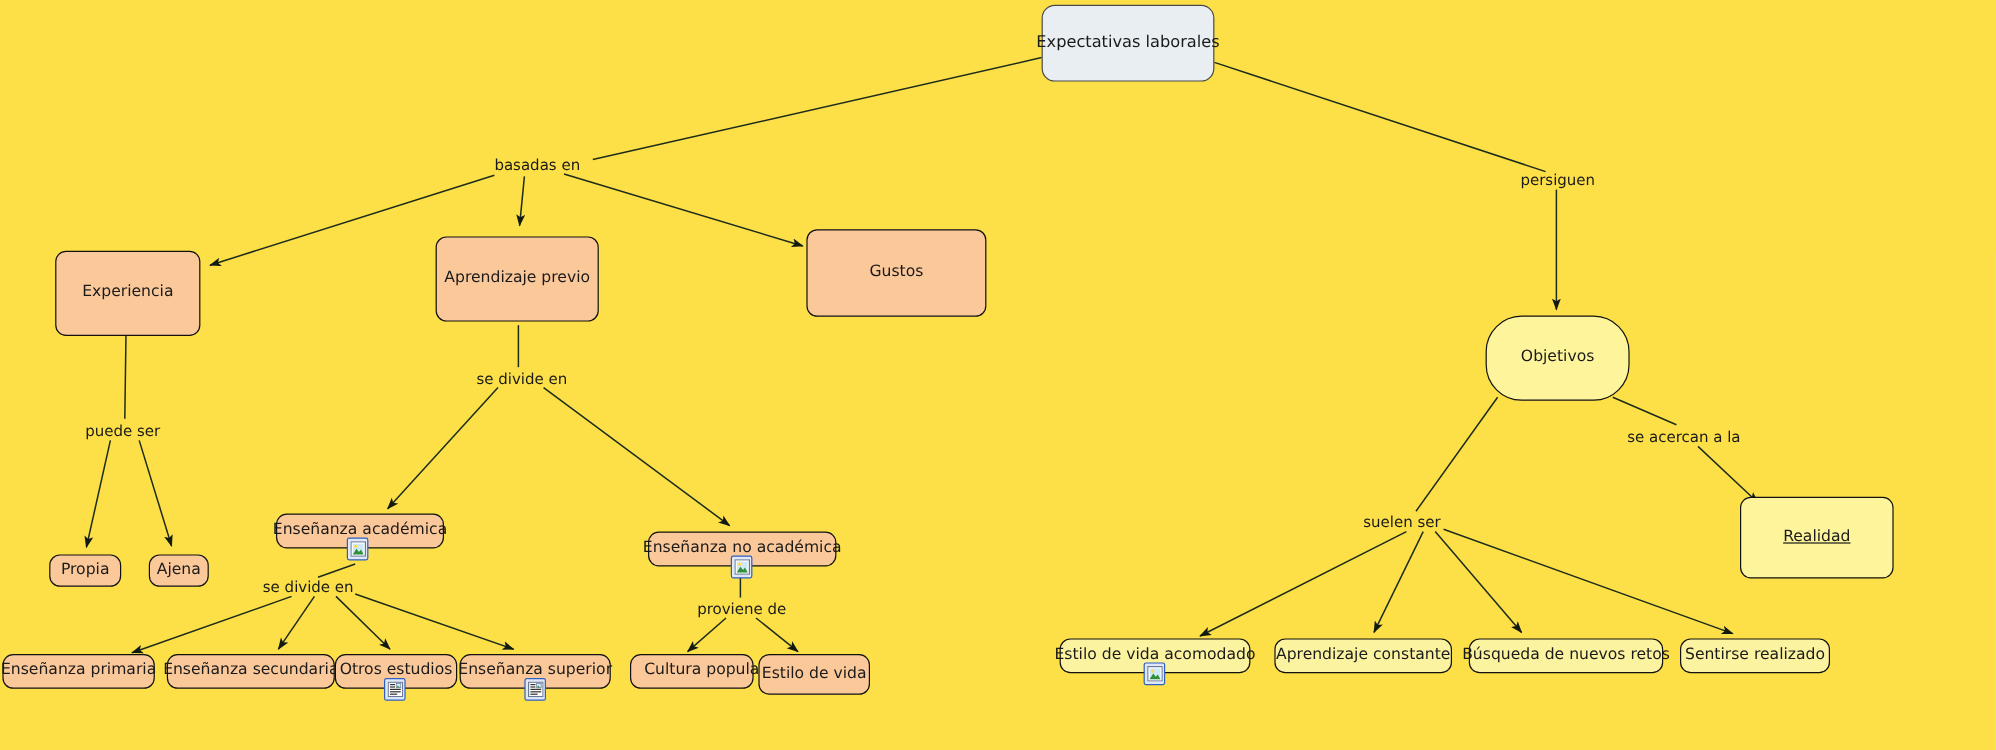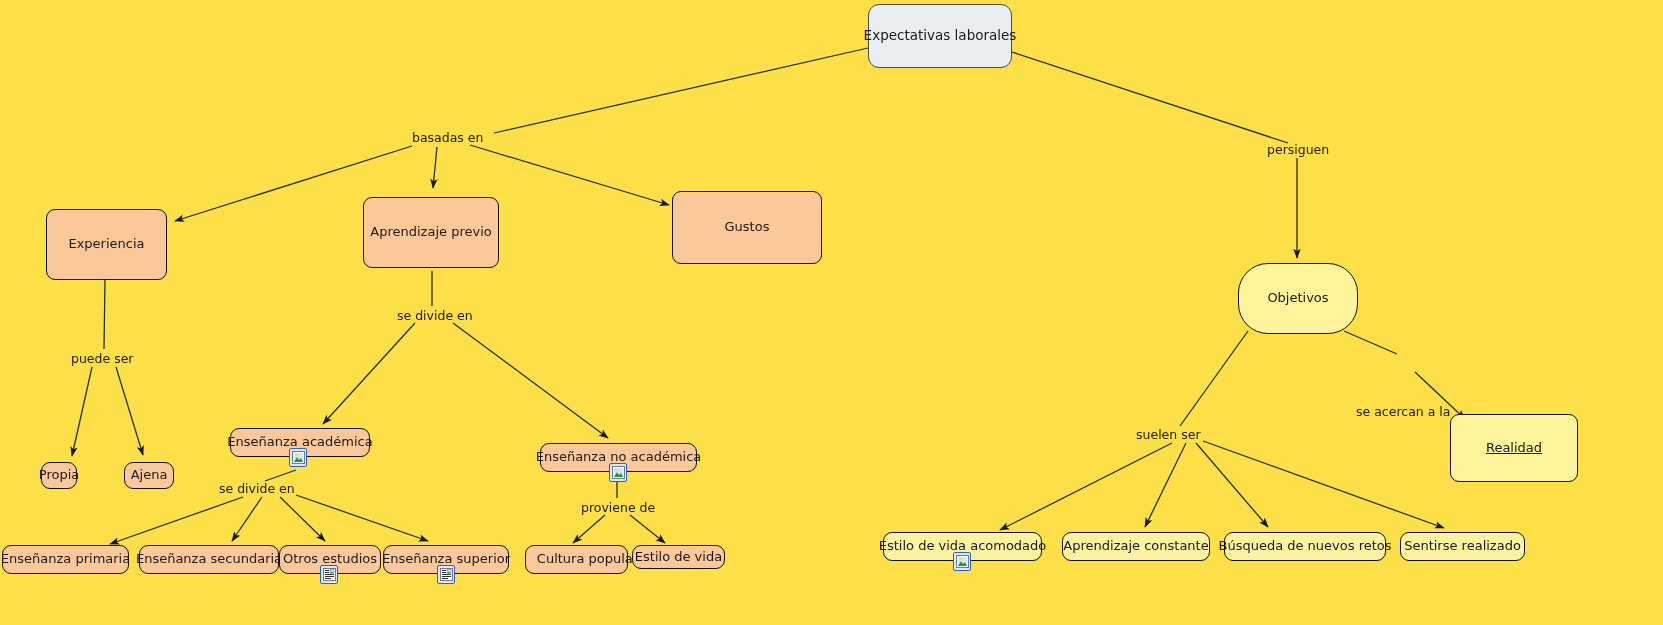--- a/index.html
+++ b/index.html
@@ -143,21 +143,21 @@
   </div>
 
   <div class="node orange" style="left:363px;top:197px;width:136px;height:71px;">
     <span>Aprendizaje previo</span>
   </div>
 
   <div class="node orange" style="left:672px;top:191px;width:150px;height:73px;">
     <span>Gustos</span>
   </div>
 
-  <div class="node orange-small" style="left:41px;top:462px;width:36px;height:27px;">
+  <div class="node orange-small" style="left:41px;top:462px;width:60px;height:27px;">
     <span>Propia</span>
   </div>
 
   <div class="node orange-small" style="left:124px;top:462px;width:50px;height:27px;">
     <span>Ajena</span>
   </div>
 
   <div class="node orange-small" style="left:230px;top:428px;width:140px;height:29px;">
     <span>Enseñanza académica</span>
   </div>
@@ -219,21 +219,21 @@
       <rect x="2" y="10" width="6" height="1" fill="#333"></rect>
       <rect x="7.2" y="1.6" width="3.8" height="3.6" fill="#cfe9f7" stroke="#6b7a99" stroke-width="0.6"></rect>
       <path d="M7.4 5 L8.6 3.2 L9.4 4.2 L10.8 5 Z" fill="#2f8f3a"></path>
     </svg>
   </div>
 
   <div class="node orange-small" style="left:525px;top:545px;width:103px;height:29px;padding-left:31px;">
     <span>Cultura popular</span>
   </div>
 
-  <div class="node orange-small" style="left:632px;top:545px;width:93px;height:24px;border-radius:9px;">
+  <div class="node orange-small" style="left:632px;top:545px;width:93px;height:34px;border-radius:9px;">
     <span>Estilo de vida</span>
   </div>
 
   <div class="node yellow-big" style="left:1238px;top:263px;width:120px;height:71px;border-radius:30px;">
     <span>Objetivos</span>
   </div>
 
   <div class="node yellow-big" style="left:1450px;top:414px;width:128px;height:68px;text-decoration:underline;">
     <span>Realidad</span>
   </div>
@@ -269,15 +269,15 @@
   <div class="lbl" style="left:71px;top:351px;">puede ser</div>
 
   <div class="lbl" style="left:397px;top:308px;">se divide en</div>
 
   <div class="lbl" style="left:219px;top:481px;">se divide en</div>
 
   <div class="lbl" style="left:581px;top:500px;">proviene de</div>
 
   <div class="lbl" style="left:1136px;top:427px;">suelen ser</div>
 
-  <div class="lbl" style="left:1356px;top:356px;margin-top:48px;">se acercan a la</div>
+  <div class="lbl" style="left:1356px;top:356px;">se acercan a la</div>
 
 </div>
 
 </body></html>

